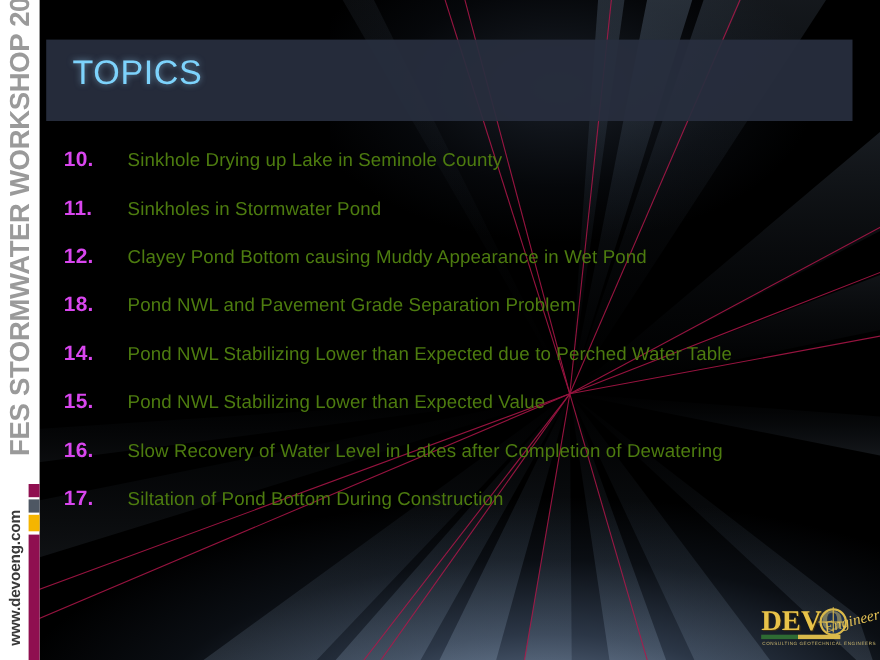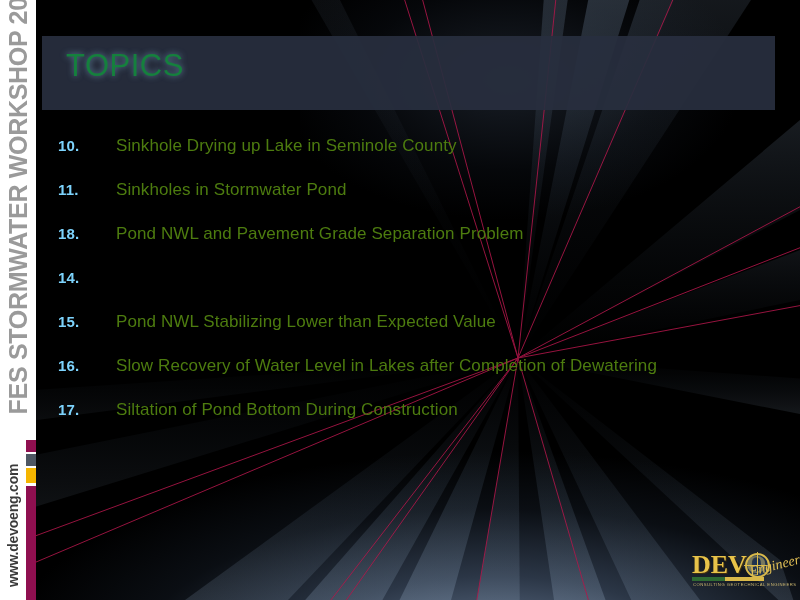--- a/index.html
+++ b/index.html
@@ -51,42 +51,42 @@
     width: 733px;
     height: 74px;
     background: rgba(40,46,62,0.93);
   }
   .title-text {
     position: absolute;
     left: 66px;
     top: 48px;
     font-size: 31px;
     letter-spacing: 0.5px;
-    color: #15803d;
+    color: #7dd3fc;
     font-weight: 400;
     text-shadow: 0 0 6px rgba(150,210,245,0.55);
     white-space: nowrap;
   }
 
   
   .topics {
     position: absolute;
     left: 58px;
     top: 133px;
     width: 700px;
   }
   .topic-row {
     display: flex;
     align-items: flex-start;
     margin-bottom: 19px;
   }
   .topic-num {
     flex: 0 0 58px;
-    color: #7dd3fc;
-    font-size: 15px;
+    color: #d946ef;
+    font-size: 19px;
     font-weight: 600;
     line-height: 25px;
     letter-spacing: 0.2px;
   }
   .topic-label {
     color: #4d7c0f;
     font-size: 17px;
     font-weight: 400;
     line-height: 25px;
     letter-spacing: 0.1px;
@@ -274,25 +274,30 @@
   <div class="topics">
     <div class="topic-row">
       <span class="topic-num">10.</span>
       <span class="topic-label">Sinkhole Drying up Lake in Seminole County</span>
     </div>
     <div class="topic-row">
       <span class="topic-num">11.</span>
       <span class="topic-label">Sinkholes in Stormwater Pond</span>
     </div>
     <div class="topic-row">
+      <span class="topic-num">12.</span>
+      <span class="topic-label">Clayey Pond Bottom causing Muddy Appearance in Wet Pond</span>
+    </div>
+    <div class="topic-row">
       <span class="topic-num">18.</span>
       <span class="topic-label">Pond NWL and Pavement Grade Separation Problem</span>
     </div>
     <div class="topic-row">
       <span class="topic-num">14.</span>
+      <span class="topic-label">Pond NWL Stabilizing Lower than Expected due to Perched Water Table</span>
     </div>
     <div class="topic-row">
       <span class="topic-num">15.</span>
       <span class="topic-label">Pond NWL Stabilizing Lower than Expected Value</span>
     </div>
     <div class="topic-row">
       <span class="topic-num">16.</span>
       <span class="topic-label">Slow Recovery of Water Level in Lakes after Completion of Dewatering</span>
     </div>
     <div class="topic-row">

